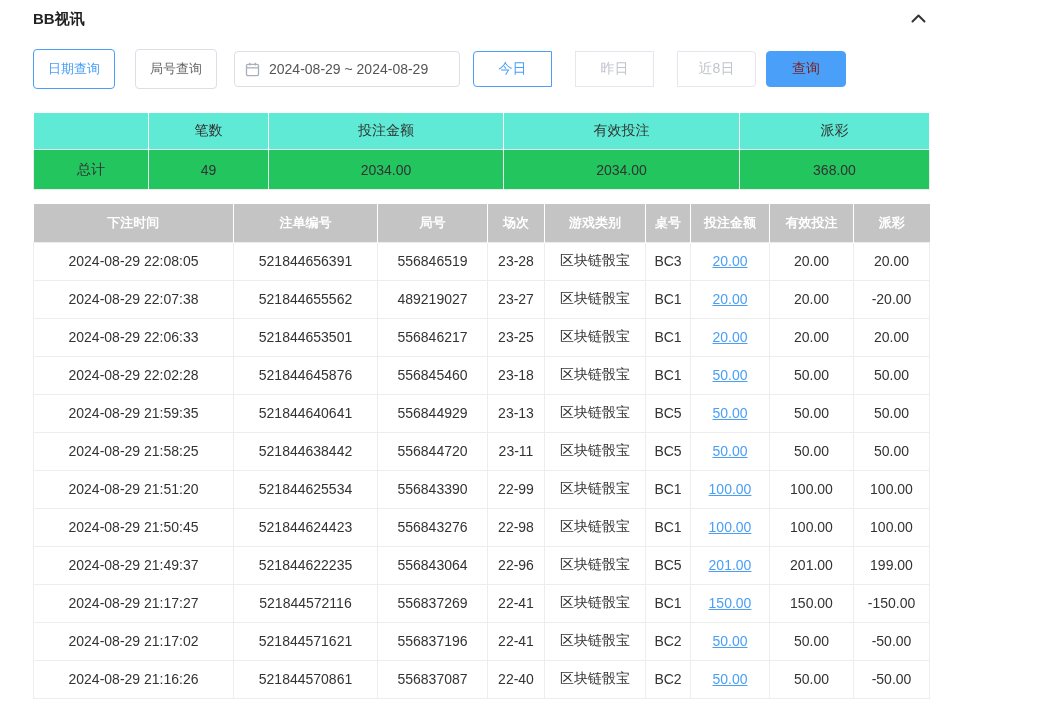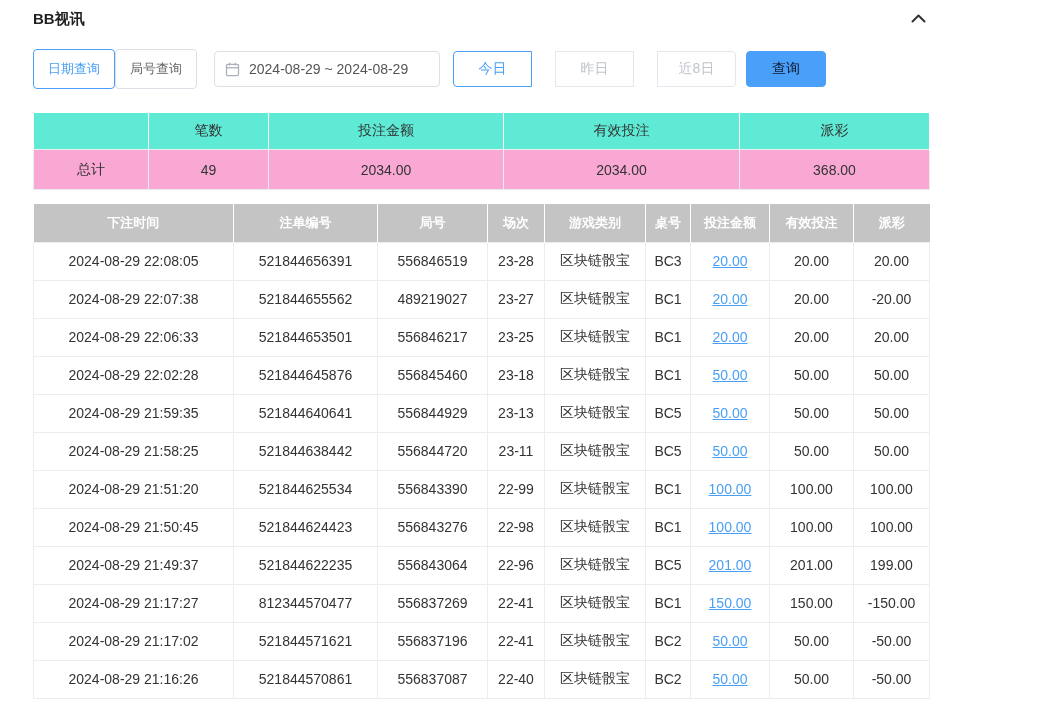--- a/index.html
+++ b/index.html
@@ -15,38 +15,38 @@
   }
   .page{padding:8px 33px 0 33px;width:962px;}
   .panel-header{display:flex;justify-content:space-between;align-items:center;height:22px;}
   .title{font-size:15px;font-weight:bold;color:#222;}
   .collapse-btn{cursor:pointer;display:flex;align-items:center;padding:2px;}
 
   .filter-row{display:flex;align-items:center;margin-top:21px;height:36px;}
   .btn{height:40px;border-radius:4px;background:#fff;font-size:13px;cursor:pointer;
        display:inline-flex;align-items:center;justify-content:center;}
   .btn-outline-primary{width:82px;border:1px solid var(--accent);color:var(--accent);}
-  .btn-outline{width:82px;border:1px solid #dcdfe6;color:#666;}
+  .btn-outline{width:82px;border:1px solid #dcdfe6;color:#666;margin-left:20px;}
   .date-input{margin-left:17px;width:226px;height:36px;border:1px solid #dcdfe6;border-radius:4px;
        display:flex;align-items:center;padding:0 10px;color:#555;font-size:14px;background:#fff;cursor:pointer;}
   .calendar-icon{margin-right:9px;display:flex;align-items:center;}
   .btn-group{display:flex;margin-left:13px;gap:24px;}
   .group-btn{width:79px;height:36px;background:#fff;border:1px solid #e4e7ed;font-size:14px;
        color:#c0c4cc;margin-left:-1px;cursor:pointer;}
   .group-btn:first-child{margin-left:0;border-radius:4px 0 0 4px;}
   .group-btn:last-child{border-radius:0 4px 4px 0;}
   .group-btn.active{border:1px solid var(--accent);color:var(--accent);position:relative;z-index:1;}
   .btn-primary{margin-left:10px;width:80px;height:36px;background:var(--accent);
-       border:1px solid var(--accent);color:#0f172a;font-size:14px;border-radius:4px;cursor:pointer;}
+       border:1px solid var(--accent);color:#7f1d1d;font-size:14px;border-radius:4px;cursor:pointer;}
 
   table{border-collapse:collapse;table-layout:fixed;width:896px;font-size:14px;}
   .summary-table{margin-top:25px;}
   .summary-table th{height:37px;background:#5eead4;font-weight:normal;color:#333;
        border:1px solid #fff;border-bottom:none;text-align:center;}
-  .summary-table td{height:40px;background:#f9a8d4;border:1px solid #ececec;text-align:center;color:#333;}
+  .summary-table td{height:40px;background:#22c55e;border:1px solid #ececec;text-align:center;color:#333;}
 
   .bet-table{margin-top:14px;}
   .bet-table th{height:38px;background:var(--table-header-bg);color:#fff;font-weight:bold;
        font-size:13px;border-left:1px solid #fff;border-right:1px solid #fff;text-align:center;}
   .bet-table th:first-child{border-left:none;}
   .bet-table th:last-child{border-right:none;}
   .bet-table td{height:38px;text-align:center;border:1px solid #ededed;color:#333;background:#fff;}
   .amount-link{color:var(--link);text-decoration:underline;cursor:pointer;}
   .negative{color:var(--negative);}
 </style>
@@ -239,21 +239,21 @@
           <td>556843064</td>
           <td>22-96</td>
           <td>区块链骰宝</td>
           <td>BC5</td>
           <td><span class="amount-link">201.00</span></td>
           <td>201.00</td>
           <td>199.00</td>
         </tr>
         <tr>
           <td>2024-08-29 21:17:27</td>
-          <td>812344570477</td>
+          <td>521844572116</td>
           <td>556837269</td>
           <td>22-41</td>
           <td>区块链骰宝</td>
           <td>BC1</td>
           <td><span class="amount-link">150.00</span></td>
           <td>150.00</td>
           <td class="negative">-150.00</td>
         </tr>
         <tr>
           <td>2024-08-29 21:17:02</td>

